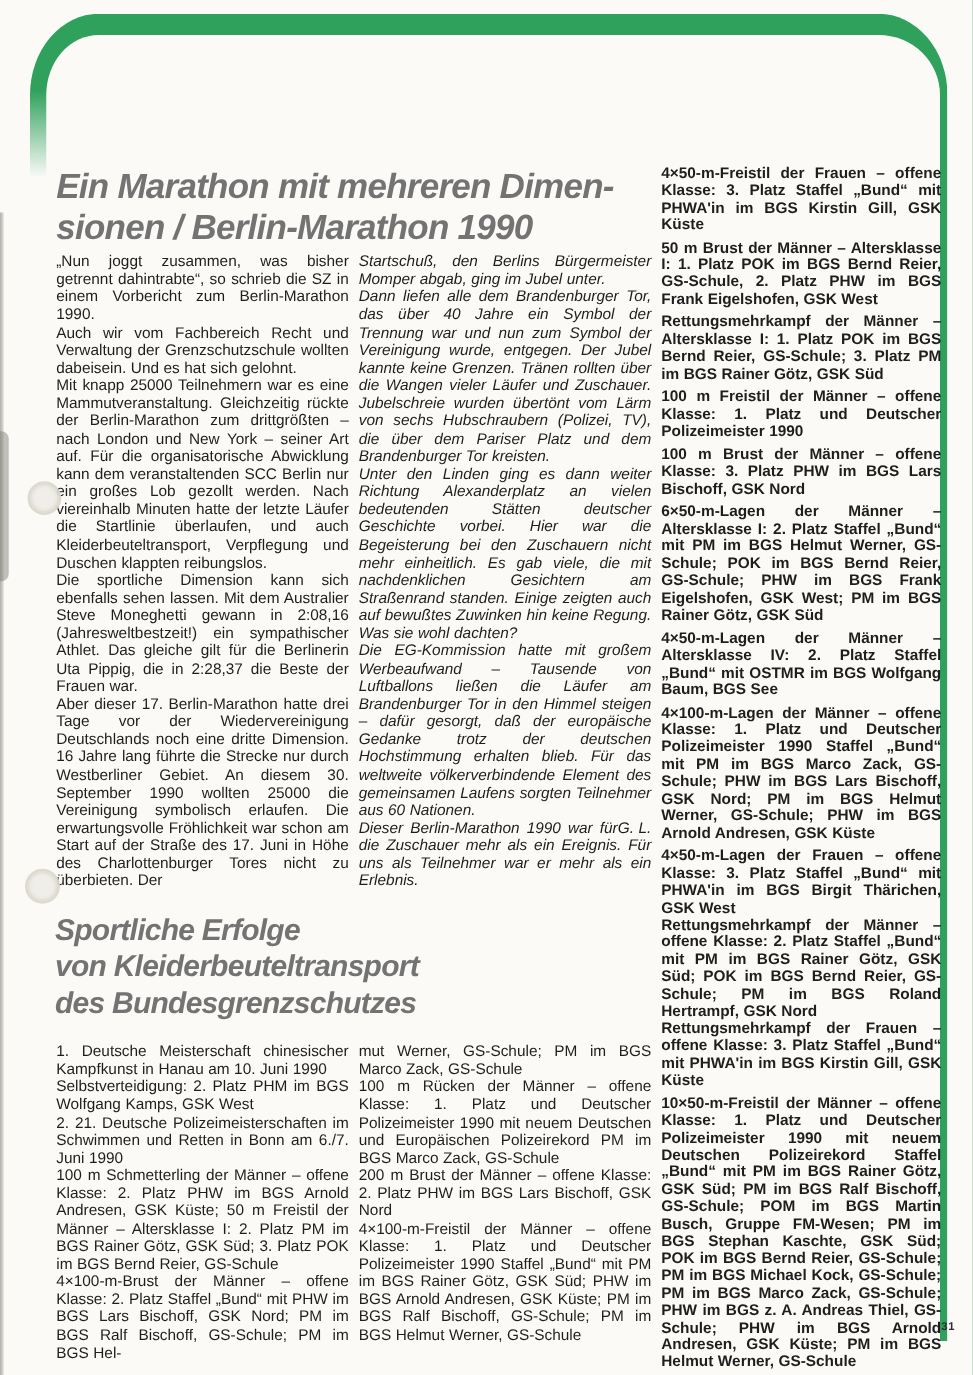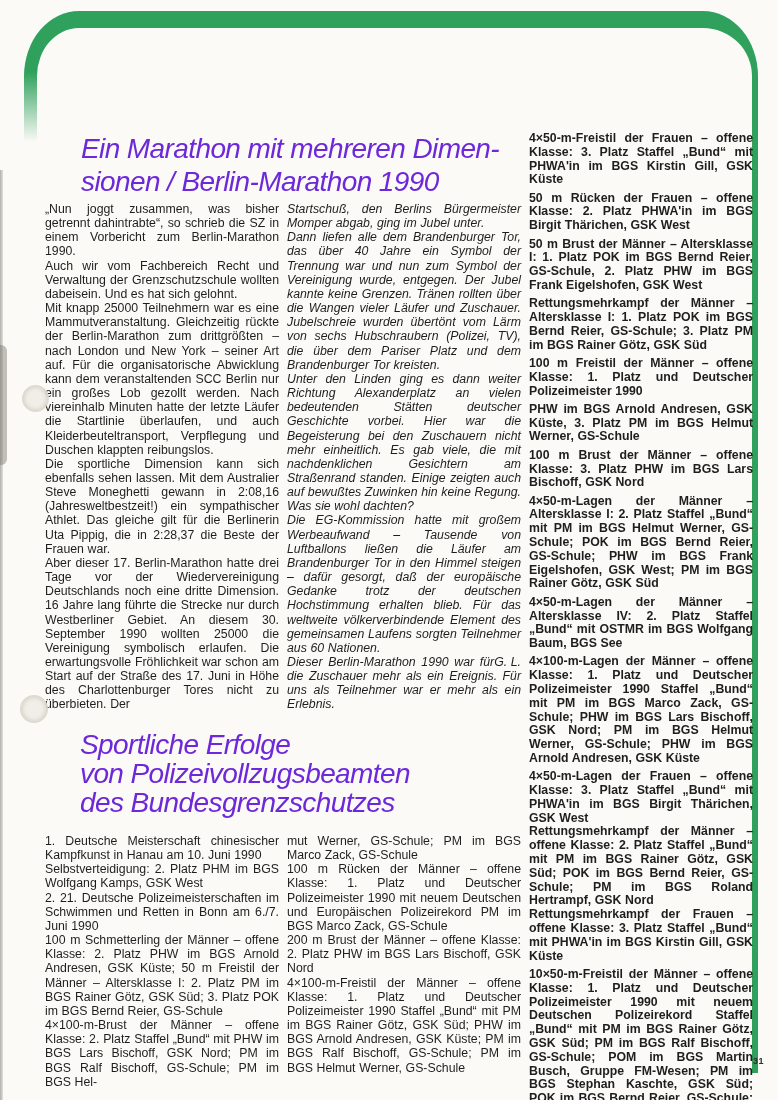--- a/index.html
+++ b/index.html
@@ -34,25 +34,25 @@
   }
   .hole{
     position:absolute;border-radius:50%;
     background:#f0eee7;border:2px solid #dbd8cd;
     box-shadow:inset 0 0 4px #cac7bc;opacity:.93;
   }
   .hole1{left:22px;top:385px;width:23px;height:23px;}
   .hole2{left:20px;top:695px;width:24px;height:24px;}
   
   .headline{
-    position:absolute;font-weight:normal;font-style:italic;
-    color:#6d28d9;letter-spacing:-0.6px;margin-left:36px;
+    position:absolute;font-weight:bold;font-style:italic;
+    color:#737373;letter-spacing:-0.6px;
   }
   .h1{left:45px;top:132px;font-size:28px;line-height:33px;}
-  .h2{left:44px;top:730px;font-size:28px;line-height:29px;}
+  .h2{left:44px;top:730px;font-size:24px;line-height:29px;}
   
   .col{
     position:absolute;text-align:justify;
     font-size:12.3px;line-height:14.15px;
     hyphens:auto;-webkit-hyphens:auto;word-spacing:0.2px;
   }
   .col p{margin:0;}
   .col p.bold{font-weight:normal;}
   .a1c1{left:45px;top:202px;width:234px;}
   .a1c2{left:287px;top:202px;width:234px;font-style:italic;}
@@ -93,48 +93,46 @@
   <div class="col a1c2">
     <p>Startschuß, den Berlins Bürgermeister Momper abgab, ging im Jubel unter.</p>
     <p>Dann liefen alle dem Brandenburger Tor, das über 40 Jahre ein Symbol der Trennung war und nun zum Symbol der Vereinigung wurde, entgegen. Der Jubel kannte keine Grenzen. Tränen rollten über die Wangen vieler Läufer und Zuschauer. Jubelschreie wurden übertönt vom Lärm von sechs Hubschraubern (Polizei, TV), die über dem Pariser Platz und dem Brandenburger Tor kreisten.</p>
     <p>Unter den Linden ging es dann weiter Richtung Alexanderplatz an vielen bedeutenden Stätten deutscher Geschichte vorbei. Hier war die Begeisterung bei den Zuschauern nicht mehr einheitlich. Es gab viele, die mit nachdenklichen Gesichtern am Straßenrand standen. Einige zeigten auch auf bewußtes Zuwinken hin keine Regung. Was sie wohl dachten?</p>
     <p>Die EG-Kommission hatte mit großem Werbeaufwand – Tausende von Luftballons ließen die Läufer am Brandenburger Tor in den Himmel steigen – dafür gesorgt, daß der europäische Gedanke trotz der deutschen Hochstimmung erhalten blieb. Für das weltweite völkerverbindende Element des gemeinsamen Laufens sorgten Teilnehmer aus 60 Nationen.</p>
     <p><span class="sig">G. L.</span><span>Dieser Berlin-Marathon 1990 war für die Zuschauer mehr als ein Ereignis. Für uns als Teilnehmer war er mehr als ein Erlebnis.</span></p>
   </div>
 
   <div class="headline h2">
     <div>Sportliche Erfolge</div>
-    <div>von Polizeivollzugsbeamten</div>
+    <div>von Kleiderbeuteltransport</div>
     <div>des Bundesgrenzschutzes</div>
   </div>
 
   <div class="col a2c1">
     <p class="bold">1. Deutsche Meisterschaft chinesischer Kampfkunst in Hanau am 10. Juni 1990</p>
     <p>Selbstverteidigung: 2. Platz PHM im BGS Wolfgang Kamps, GSK West</p>
     <p class="bold">2. 21. Deutsche Polizeimeisterschaften im Schwimmen und Retten in Bonn am 6./7. Juni 1990</p>
     <p>100 m Schmetterling der Männer – offene Klasse: 2. Platz PHW im BGS Arnold Andresen, GSK Küste; 50 m Freistil der Männer – Altersklasse I: 2. Platz PM im BGS Rainer Götz, GSK Süd; 3. Platz POK im BGS Bernd Reier, GS-Schule</p>
     <p>4×100-m-Brust der Männer – offene Klasse: 2. Platz Staffel „Bund“ mit PHW im BGS Lars Bischoff, GSK Nord; PM im BGS Ralf Bischoff, GS-Schule; PM im BGS Hel-</p>
   </div>
 
   <div class="col a2c2">
     <p>mut Werner, GS-Schule; PM im BGS Marco Zack, GS-Schule</p>
     <p>100 m Rücken der Männer – offene Klasse: 1. Platz und Deutscher Polizeimeister 1990 mit neuem Deutschen und Europäischen Polizeirekord PM im BGS Marco Zack, GS-Schule</p>
     <p>200 m Brust der Männer – offene Klasse: 2. Platz PHW im BGS Lars Bischoff, GSK Nord</p>
     <p>4×100-m-Freistil der Männer – offene Klasse: 1. Platz und Deutscher Polizeimeister 1990 Staffel „Bund“ mit PM im BGS Rainer Götz, GSK Süd; PHW im BGS Arnold Andresen, GSK Küste; PM im BGS Ralf Bischoff, GS-Schule; PM im BGS Helmut Werner, GS-Schule</p>
   </div>
 
   <div class="col resc">
     <p>4×50-m-Freistil der Frauen – offene Klasse: 3. Platz Staffel „Bund“ mit PHWA'in im BGS Kirstin Gill, GSK Küste</p>
-    <p>50 m Rücken der Frauen – offene Klasse: 2. Platz PHWA'in im BGS Birgit Thärichen, GSK West</p>
     <p>50 m Brust der Männer – Altersklasse I: 1. Platz POK im BGS Bernd Reier, GS-Schule, 2. Platz PHW im BGS Frank Eigelshofen, GSK West</p>
     <p>Rettungsmehrkampf der Männer – Altersklasse I: 1. Platz POK im BGS Bernd Reier, GS-Schule; 3. Platz PM im BGS Rainer Götz, GSK Süd</p>
     <p>100 m Freistil der Männer – offene Klasse: 1. Platz und Deutscher Polizeimeister 1990</p>
-    <p>PHW im BGS Arnold Andresen, GSK Küste, 3. Platz PM im BGS Helmut Werner, GS-Schule</p>
     <p>100 m Brust der Männer – offene Klasse: 3. Platz PHW im BGS Lars Bischoff, GSK Nord</p>
-    <p>4×50-m-Lagen der Männer – Altersklasse I: 2. Platz Staffel „Bund“ mit PM im BGS Helmut Werner, GS-Schule; POK im BGS Bernd Reier, GS-Schule; PHW im BGS Frank Eigelshofen, GSK West; PM im BGS Rainer Götz, GSK Süd</p>
+    <p>6×50-m-Lagen der Männer – Altersklasse I: 2. Platz Staffel „Bund“ mit PM im BGS Helmut Werner, GS-Schule; POK im BGS Bernd Reier, GS-Schule; PHW im BGS Frank Eigelshofen, GSK West; PM im BGS Rainer Götz, GSK Süd</p>
     <p>4×50-m-Lagen der Männer – Altersklasse IV: 2. Platz Staffel „Bund“ mit OSTMR im BGS Wolfgang Baum, BGS See</p>
     <p>4×100-m-Lagen der Männer – offene Klasse: 1. Platz und Deutscher Polizeimeister 1990 Staffel „Bund“ mit PM im BGS Marco Zack, GS-Schule; PHW im BGS Lars Bischoff, GSK Nord; PM im BGS Helmut Werner, GS-Schule; PHW im BGS Arnold Andresen, GSK Küste</p>
     <p class="tight">4×50-m-Lagen der Frauen – offene Klasse: 3. Platz Staffel „Bund“ mit PHWA'in im BGS Birgit Thärichen, GSK West</p>
     <p class="tight">Rettungsmehrkampf der Männer – offene Klasse: 2. Platz Staffel „Bund“ mit PM im BGS Rainer Götz, GSK Süd; POK im BGS Bernd Reier, GS-Schule; PM im BGS Roland Hertrampf, GSK Nord</p>
     <p>Rettungsmehrkampf der Frauen – offene Klasse: 3. Platz Staffel „Bund“ mit PHWA'in im BGS Kirstin Gill, GSK Küste</p>
     <p>10×50-m-Freistil der Männer – offene Klasse: 1. Platz und Deutscher Polizeimeister 1990 mit neuem Deutschen Polizeirekord Staffel „Bund“ mit PM im BGS Rainer Götz, GSK Süd; PM im BGS Ralf Bischoff, GS-Schule; POM im BGS Martin Busch, Gruppe FM-Wesen; PM im BGS Stephan Kaschte, GSK Süd; POK im BGS Bernd Reier, GS-Schule; PM im BGS Michael Kock, GS-Schule; PM im BGS Marco Zack, GS-Schule; PHW im BGS z. A. Andreas Thiel, GS-Schule; PHW im BGS Arnold Andresen, GSK Küste; PM im BGS Helmut Werner, GS-Schule</p>
   </div>
 
   <div class="hole hole1"></div>
   <div class="hole hole2"></div>

